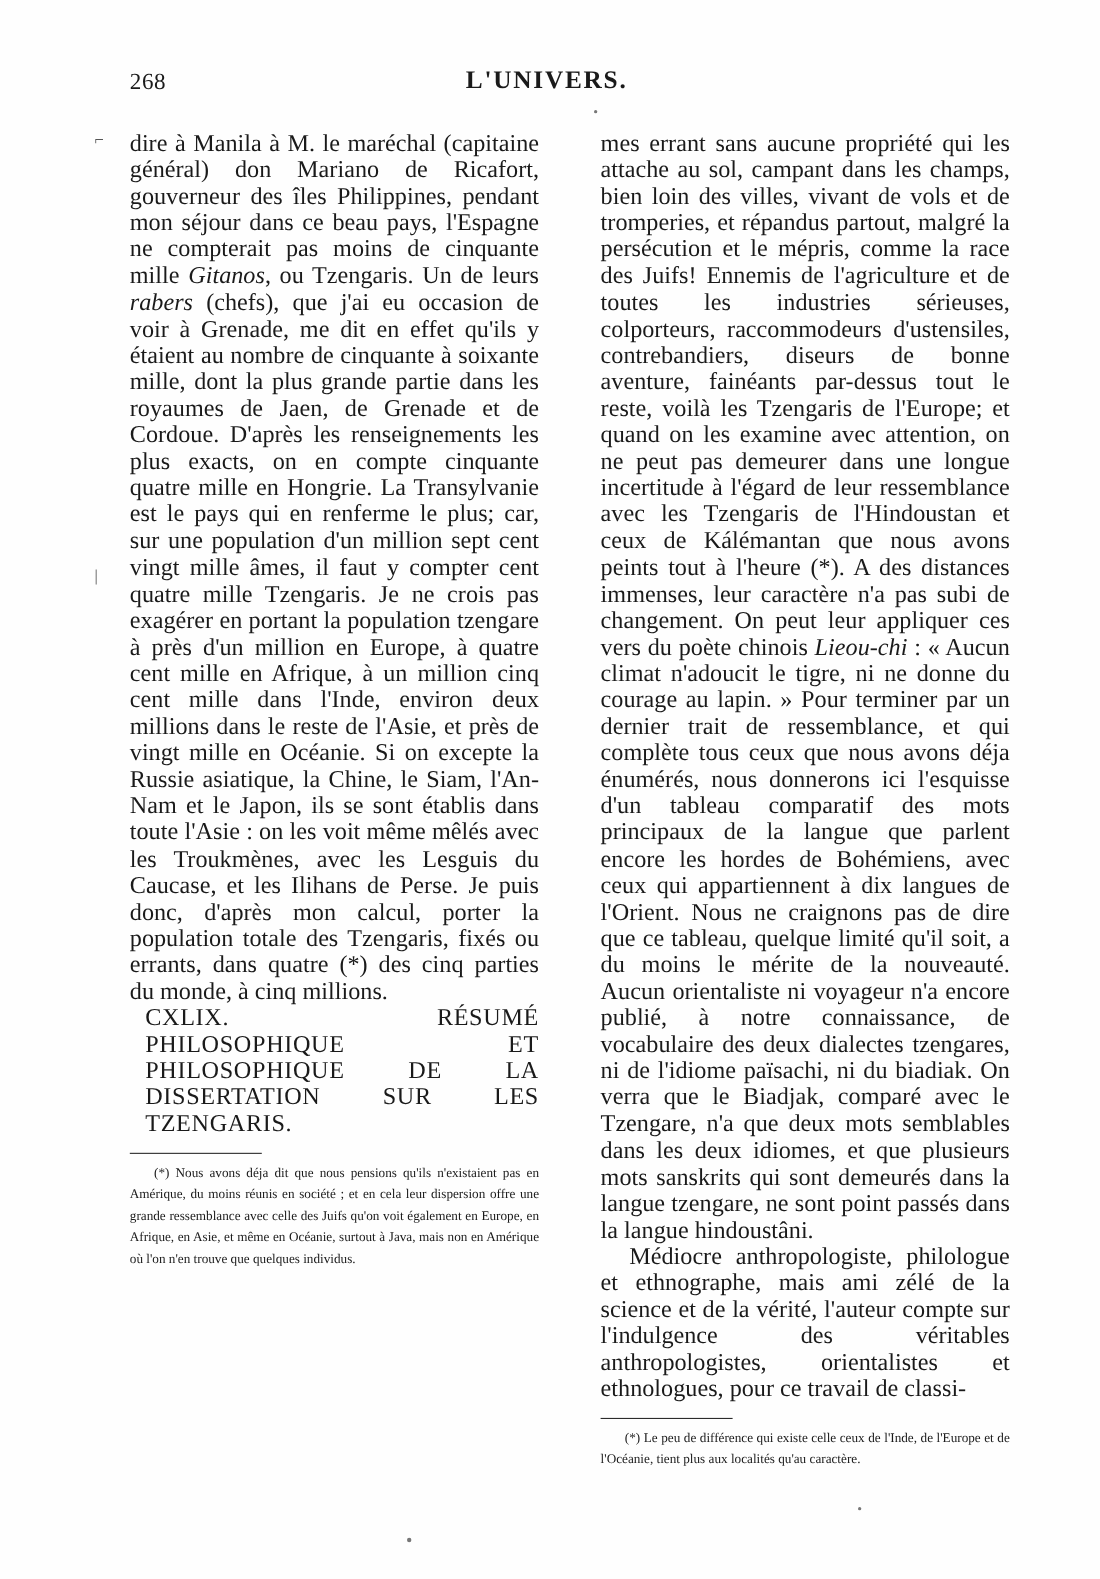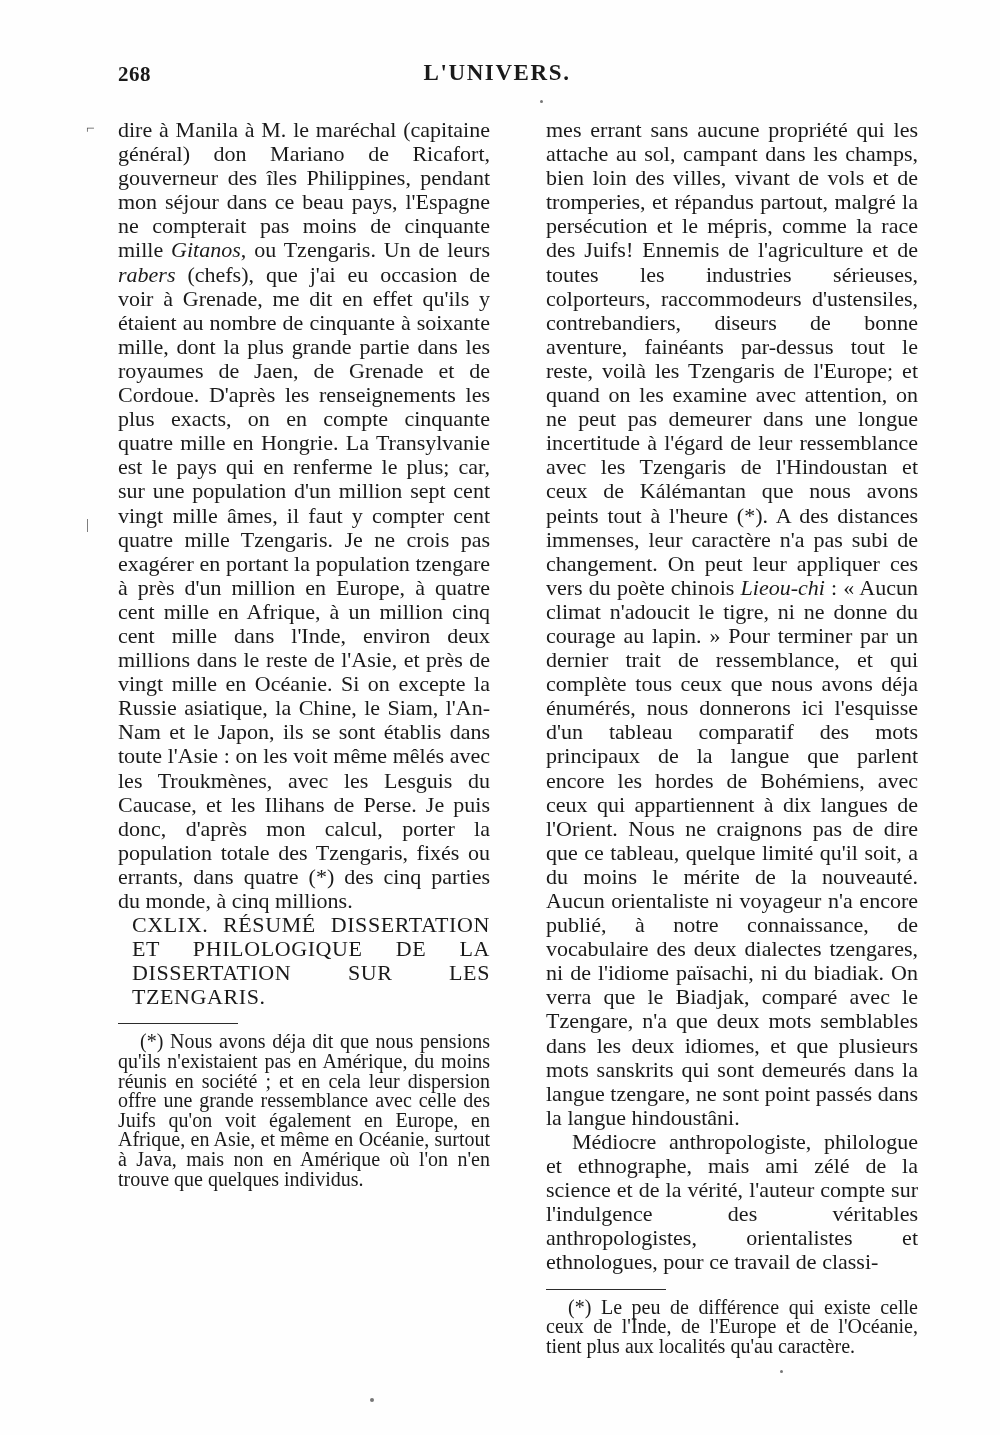--- a/index.html
+++ b/index.html
@@ -27,21 +27,21 @@
     left: 0;
     top: 62px;
     width: 1000px;
     height: 34px;
   }
   .page-number {
     position: absolute;
     left: 118px;
     top: 0;
     font-size: 21px;
-    font-weight: bold;
+    font-weight: normal;
     letter-spacing: 0.5px;
   }
   .running-title {
     position: absolute;
     left: 0;
     top: -2px;
     width: 994px;
     text-align: center;
     font-size: 23px;
     font-weight: bold;
@@ -89,21 +89,21 @@
 
   .rule {
     margin: 14px 0 8px 0;
     width: 120px;
     height: 1px;
     background: #2b2b2b;
   }
   .rule.right { margin-left: 0; }
 
   .footnote {
-    font-size: 20px;
+    font-size: 12px;
     line-height: 19.6px;
     text-align: justify;
     margin: 0;
   }
   .footnote.first-ind { text-indent: 22px; }
 
   .left-tick {
     position: absolute;
     left: 86px;
     font-size: 15px;
@@ -129,21 +129,21 @@
     <div class="page-number">268</div>
     <div class="running-title">L'UNIVERS.</div>
   </div>
 
   <div class="columns">
 
     <div class="col col-left">
 
       <p class="body"><span>dire à Manila à M. le maréchal (capitaine général) don Mariano de Ricafort, gouverneur des îles Philippines, pendant mon séjour dans ce beau pays, l'Espagne ne compterait pas moins de cinquante mille </span><span class="it">Gitanos</span><span>, ou Tzengaris. </span><span>Un de leurs </span><span class="it">rabers</span><span> (chefs), que j'ai eu occasion de voir à Grenade, me dit en effet qu'ils y étaient au nombre de cinquante à soixante mille, dont la plus grande partie dans les royaumes de Jaen, de Grenade et de Cordoue. D'après les renseignements les plus exacts, on en compte cinquante quatre mille en Hongrie. La Transylvanie est le pays qui en renferme le plus; car, sur une population d'un million sept cent vingt mille âmes, il faut y compter cent quatre mille Tzengaris. </span><span>Je ne crois pas exagérer en portant la population tzengare à près d'un million en Europe, à quatre cent mille en Afrique, à un million cinq cent mille dans l'Inde, environ deux millions dans le reste de l'Asie, et près de vingt mille en Océanie. Si on excepte la Russie asiatique, la Chine, le Siam, l'An-Nam et le Japon, ils se sont établis dans toute l'Asie : on les voit même mêlés avec les Troukmènes, avec les Lesguis du Caucase, et les Ilihans de Perse. Je puis donc, d'après mon calcul, porter la population totale des Tzengaris, fixés ou errants, dans quatre (*) des cinq parties du monde, à cinq millions.</span></p>
 
-      <p class="body section-head">CXLIX. RÉSUMÉ DISSERTATION ET PHILOLOGIQUE DE LA DISSERTATION SUR LES TZENGARIS.</p>
+      <p class="body section-head">CXLIX. RÉSUMÉ PHILOSOPHIQUE ET PHILOSOPHIQUE DE LA DISSERTATION SUR LES TZENGARIS.</p>
 
 
       <div class="rule"></div>
 
       <p class="footnote first-ind">(*) Nous avons déja dit que nous pensions qu'ils n'existaient pas en Amérique, du moins réunis en société ; et en cela leur dispersion offre une grande ressemblance avec celle des Juifs qu'on voit également en Europe, en Afrique, en Asie, et même en Océanie, surtout à Java, mais non en Amérique où l'on n'en trouve que quelques individus.</p>
 
     </div>
 
     <div class="col col-right">
 

